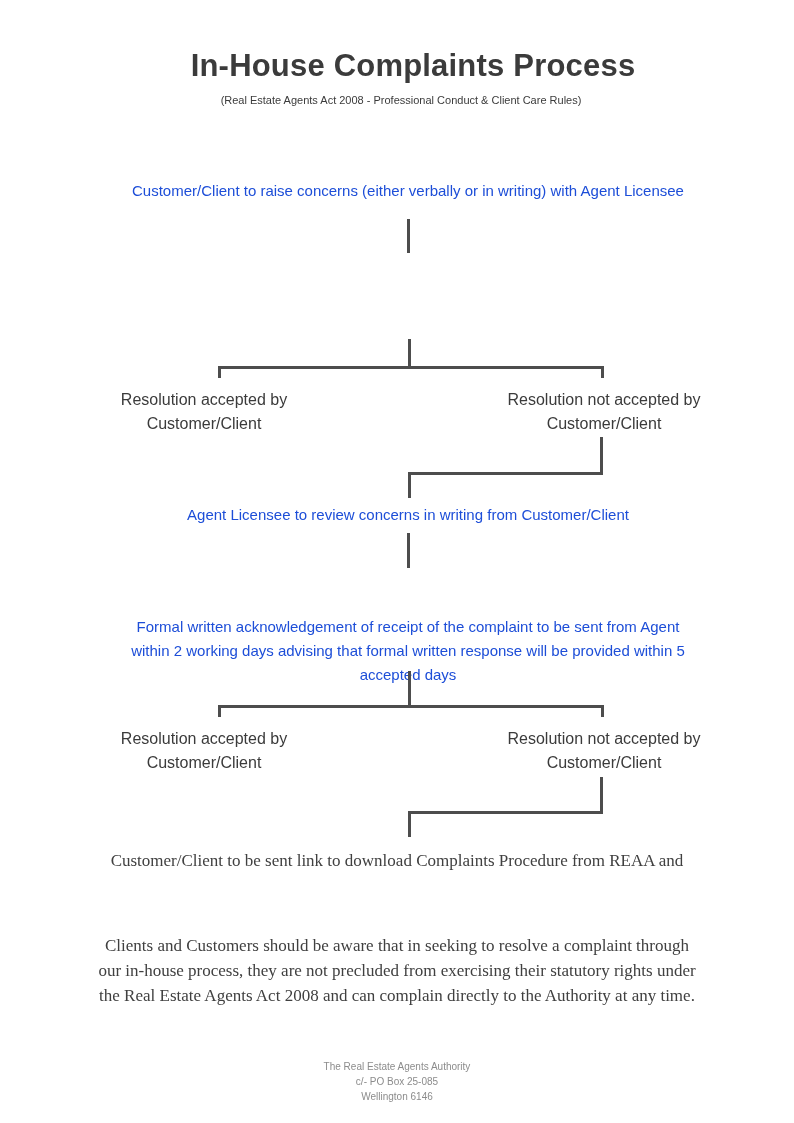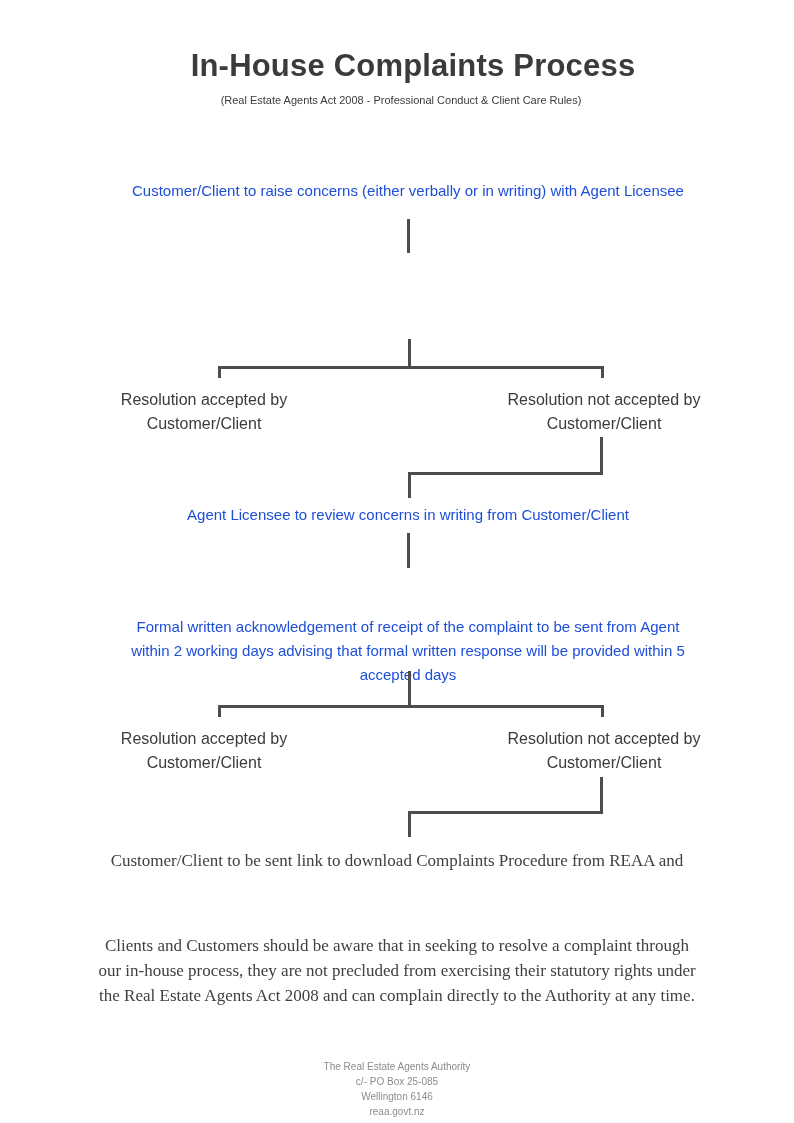--- a/index.html
+++ b/index.html
@@ -112,16 +112,15 @@
   <div class="t muted" style="top:933px;">
     <div>Clients and Customers should be aware that in seeking to resolve a complaint through</div>
     <div>our in-house process, they are not precluded from exercising their statutory rights under</div>
     <div>the Real Estate Agents Act 2008 and can complain directly to the Authority at any time.</div>
   </div>
 
   <div class="t footer">
     <div>The Real Estate Agents Authority</div>
     <div>c/- PO Box 25-085</div>
     <div>Wellington 6146</div>
-    <div>reaa.govt.nz</div>
   </div>
 
 </div>
 
 </body></html>

